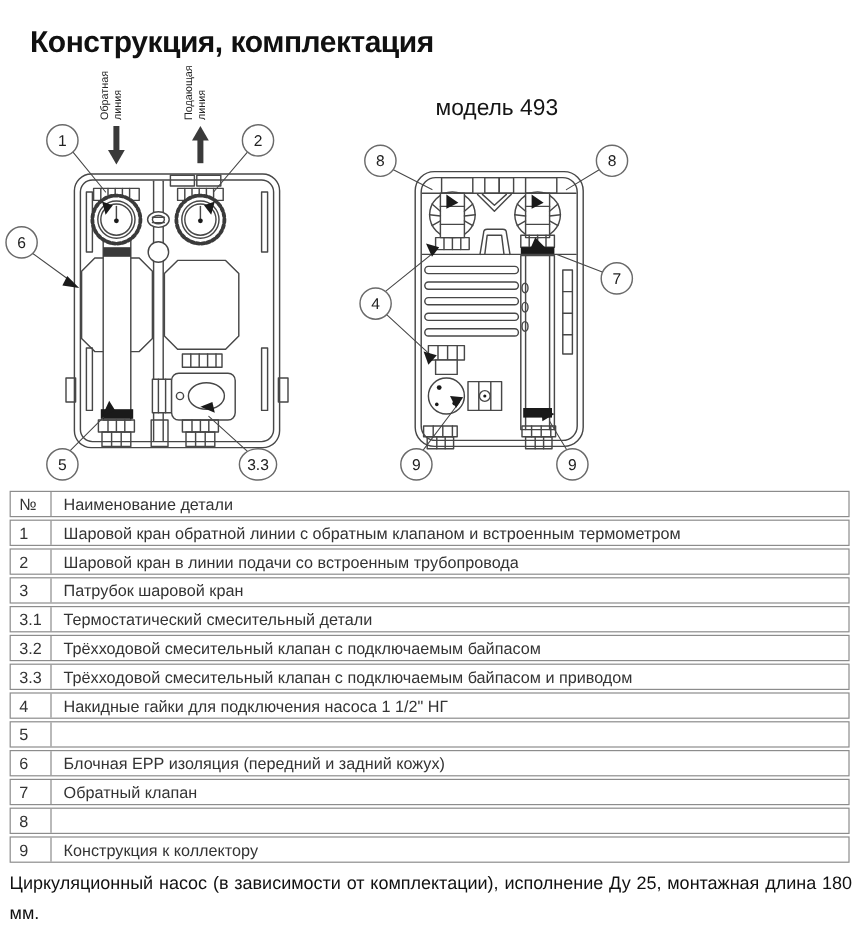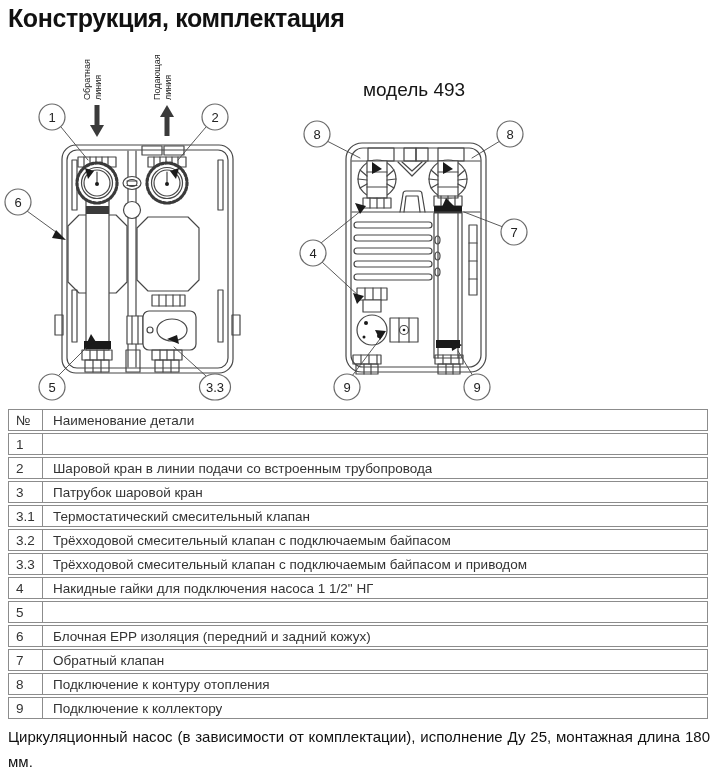--- a/index.html
+++ b/index.html
@@ -1,21 +1,21 @@
 <!DOCTYPE html>
 <html><head>
 <meta charset="utf-8">
 <style>
   html,body { margin:0; padding:0; background:#ffffff; }
   .page {
     position:relative; width:716px; height:778px; background:#ffffff;
     font-family:"Liberation Sans", sans-serif; color:#1a1a1a; overflow:hidden;
   }
   .page-title {
-    position:absolute; left:8px; top:4px; margin:0;
+    position:absolute; left:8px; top:4px; margin:17px;
     font-size:25px; font-weight:bold; letter-spacing:-0.4px; color:#111;
   }
   .diagram-svg { position:absolute; left:0; top:50px; }
 
   
   .parts-table { position:absolute; left:8px; top:409px; width:700px; }
   .t-row {
     display:flex; align-items:stretch; height:22px; margin-bottom:2px;
     border:1px solid #8c8c8c; background:#fff; box-sizing:border-box;
     font-size:13.5px; color:#333;
@@ -338,32 +338,33 @@
     </g>
   </svg>
 
   <div class="parts-table">
     <div class="t-row">
       <div class="t-num">№</div>
       <div class="t-name">Наименование детали</div>
     </div>
     <div class="t-row">
       <div class="t-num">1</div>
+      <div class="t-name">Шаровой кран обратной линии с обратным клапаном и встроенным термометром</div>
     </div>
     <div class="t-row">
       <div class="t-num">2</div>
       <div class="t-name">Шаровой кран в линии подачи со встроенным трубопровода</div>
     </div>
     <div class="t-row">
       <div class="t-num">3</div>
       <div class="t-name">Патрубок шаровой кран</div>
     </div>
     <div class="t-row">
       <div class="t-num">3.1</div>
-      <div class="t-name">Термостатический смесительный клапан</div>
+      <div class="t-name">Термостатический смесительный детали</div>
     </div>
     <div class="t-row">
       <div class="t-num">3.2</div>
       <div class="t-name">Трёхходовой смесительный клапан с подключаемым байпасом</div>
     </div>
     <div class="t-row">
       <div class="t-num">3.3</div>
       <div class="t-name">Трёхходовой смесительный клапан с подключаемым байпасом и приводом</div>
     </div>
     <div class="t-row">
@@ -376,23 +377,22 @@
     <div class="t-row">
       <div class="t-num">6</div>
       <div class="t-name">Блочная EPP изоляция (передний и задний кожух)</div>
     </div>
     <div class="t-row">
       <div class="t-num">7</div>
       <div class="t-name">Обратный клапан</div>
     </div>
     <div class="t-row">
       <div class="t-num">8</div>
-      <div class="t-name">Подключение к контуру отопления</div>
     </div>
     <div class="t-row">
       <div class="t-num">9</div>
-      <div class="t-name">Подключение к коллектору</div>
+      <div class="t-name">Конструкция к коллектору</div>
     </div>
   </div>
 
   <p class="footer-note">Циркуляционный насос (в зависимости от комплектации), исполнение Ду 25, монтажная длина 180 мм.</p>
 
 </div>
 
 </body></html>

